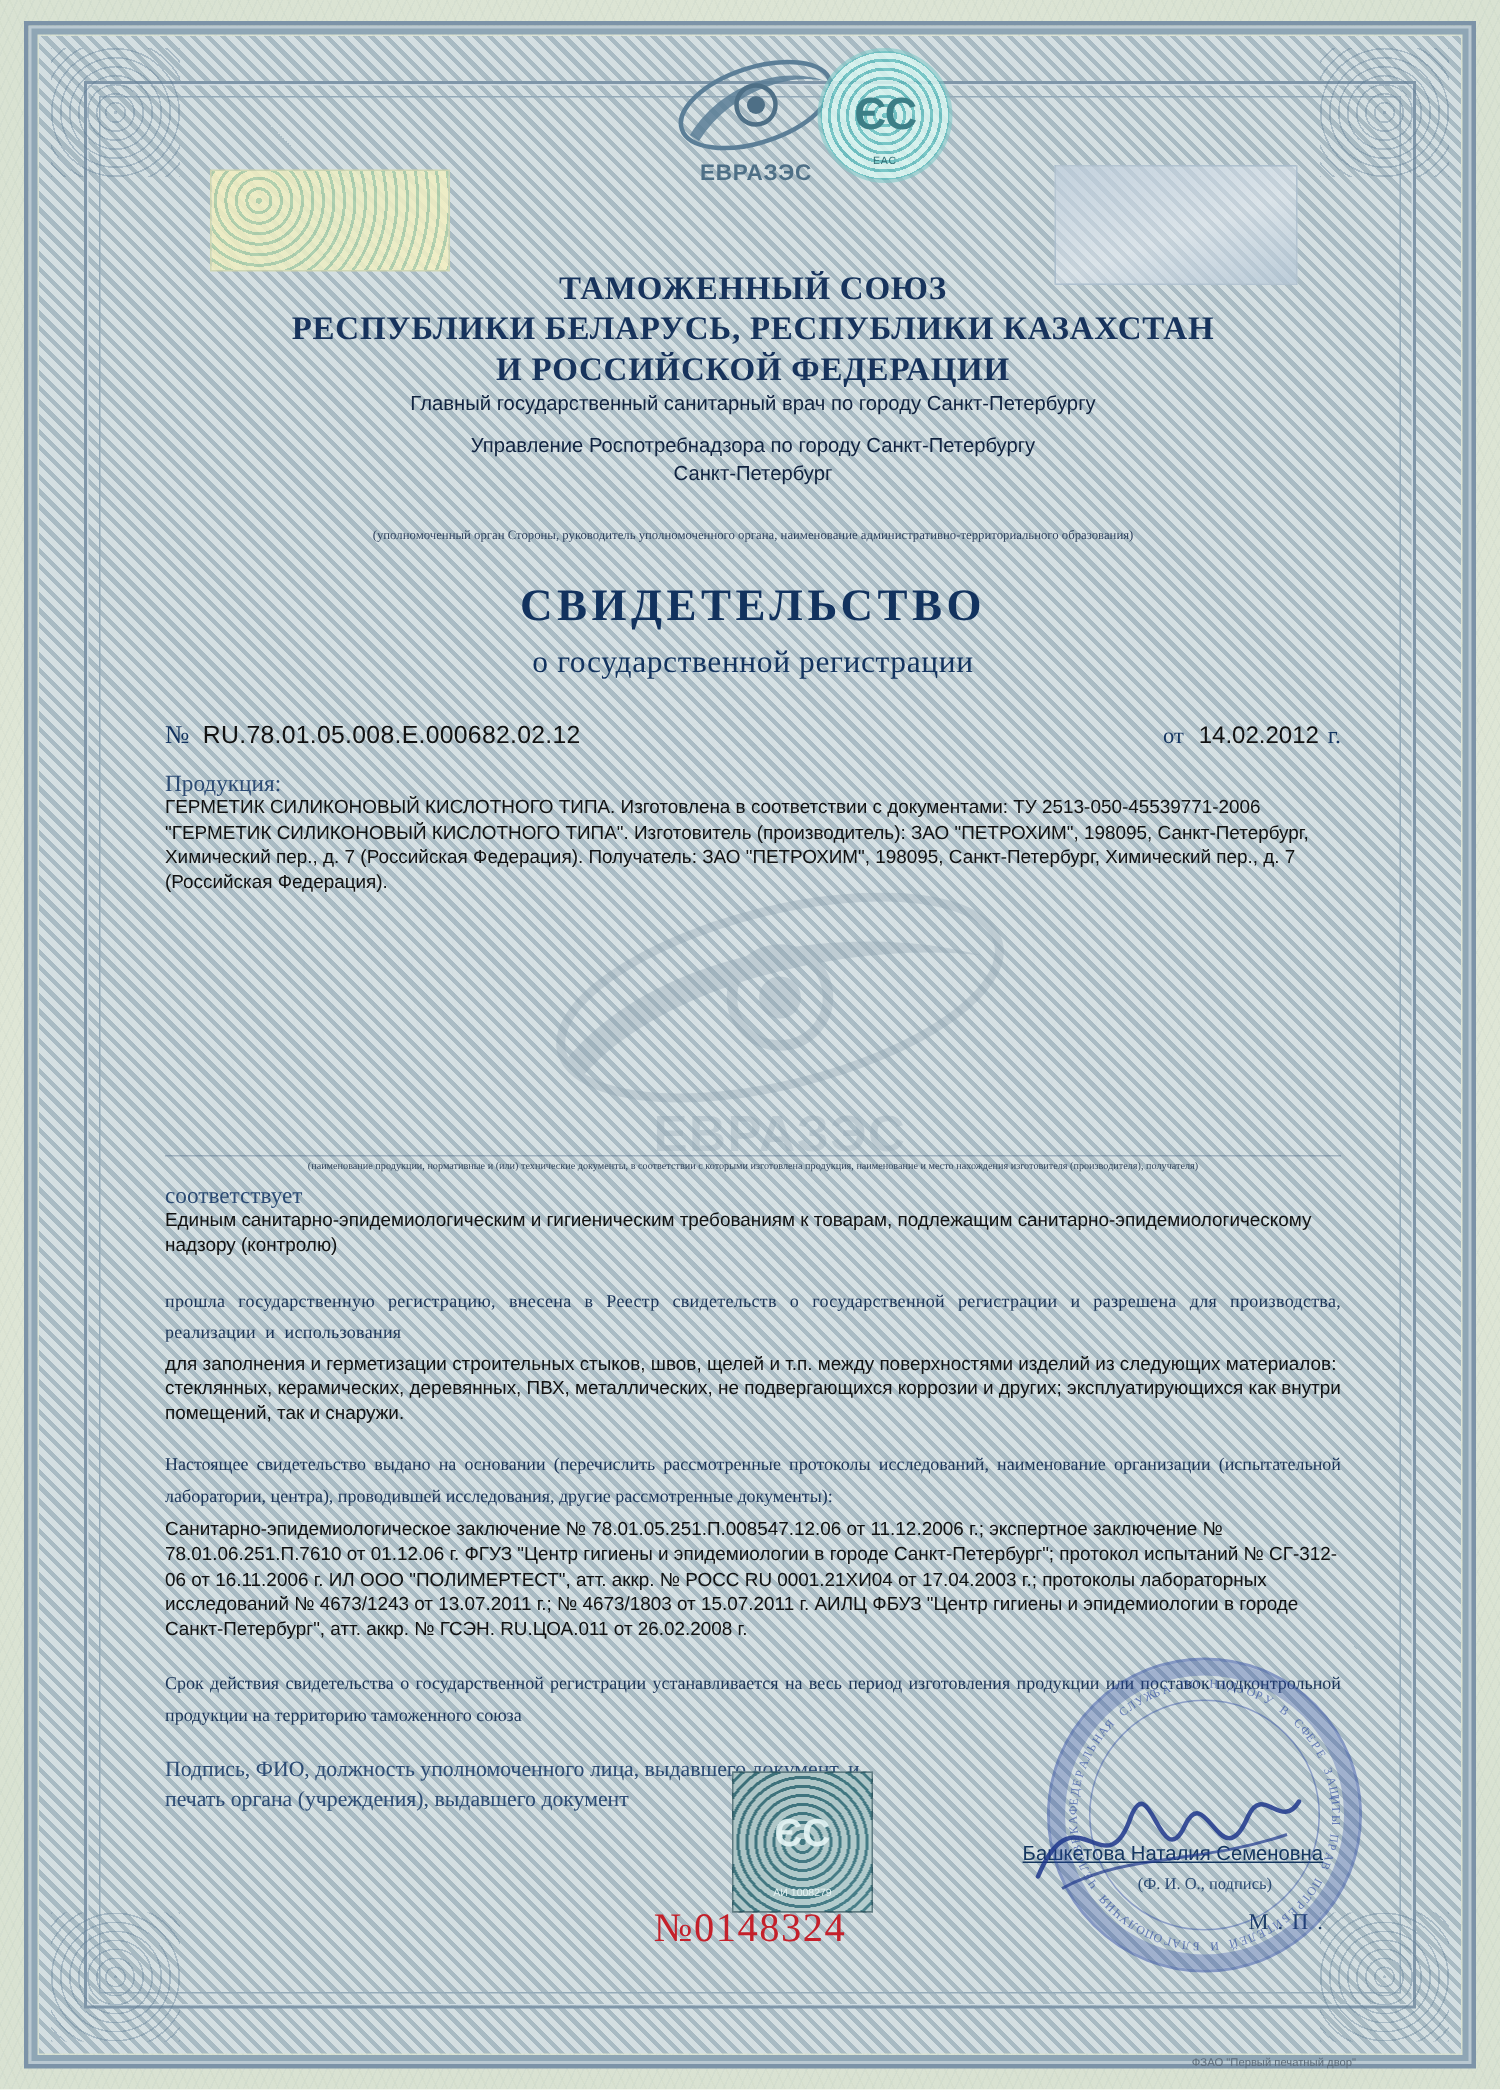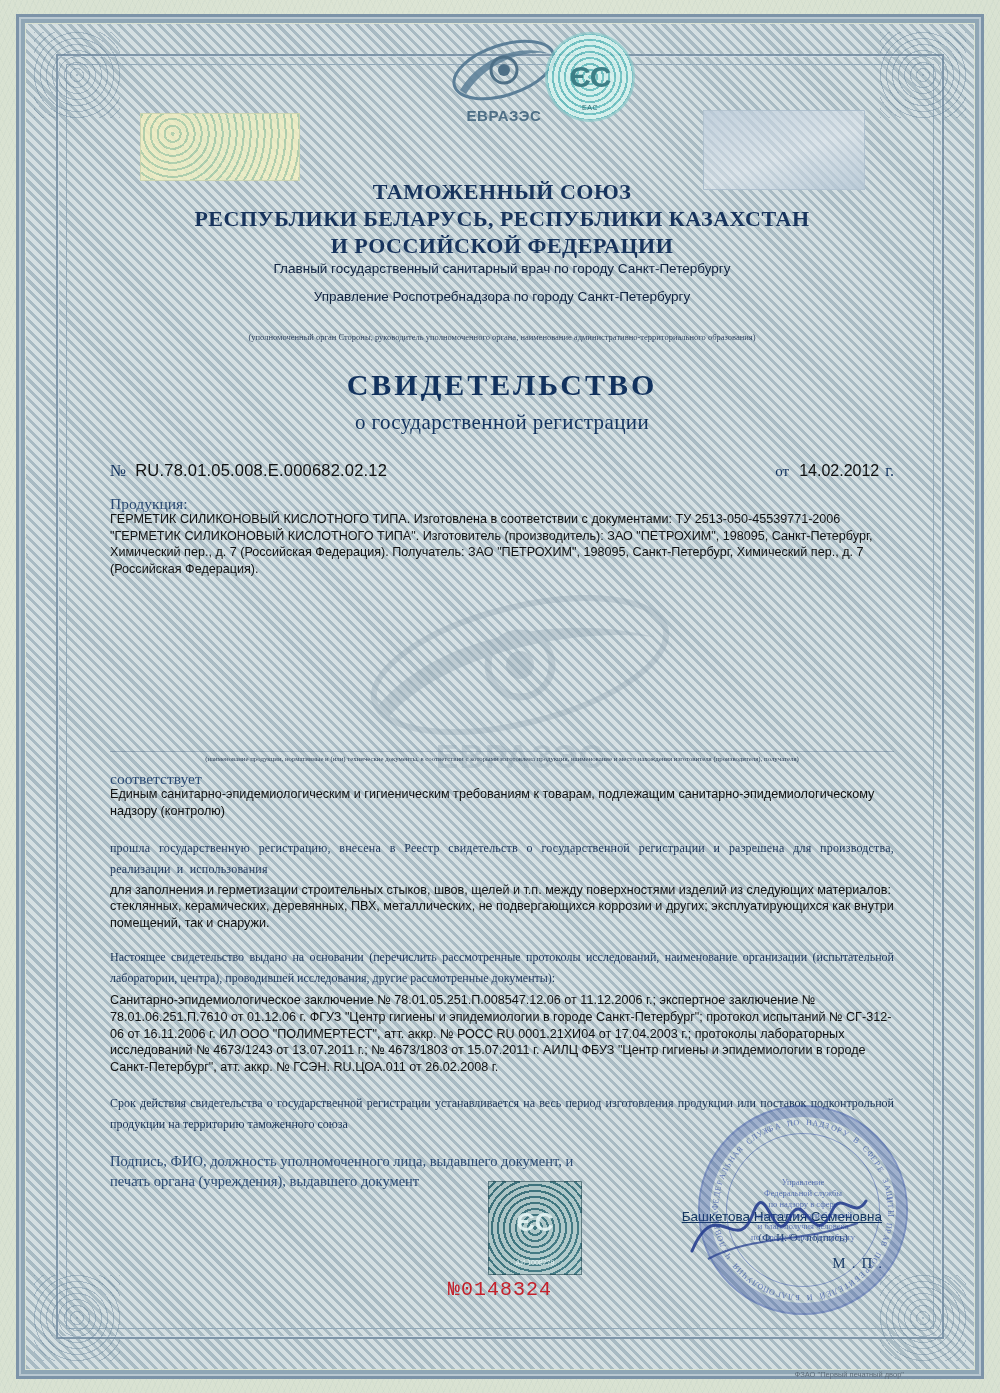--- a/index.html
+++ b/index.html
@@ -311,22 +311,22 @@
     font-family: "Liberation Serif", serif;
     font-size: 15px;
     color: #1d3d68;
     letter-spacing: 6px;
   }
   .blank-number {
     position: absolute;
     left: 50%;
     transform: translateX(-50%);
     bottom: 92px;
-    font-family: Liberation Mono, monospace;
-    font-size: 20px;
+    font-family: Liberation Serif, serif;
+    font-size: 27px;
     color: #c4202a;
     letter-spacing: 1px;
     white-space: nowrap;
   }
   .footer-print {
     position: absolute;
     right: 96px;
     bottom: 14px;
     font-size: 7.5px;
     color: #5c6b78;
@@ -461,20 +461,21 @@
   </div>
 
   <div class="content">
 
     <div class="ttl ttl-1">ТАМОЖЕННЫЙ СОЮЗ</div>
     <div class="ttl ttl-1">РЕСПУБЛИКИ БЕЛАРУСЬ, РЕСПУБЛИКИ КАЗАХСТАН</div>
     <div class="ttl ttl-1">И РОССИЙСКОЙ ФЕДЕРАЦИИ</div>
 
     <div class="sub-org" style="margin-top:0">Главный государственный санитарный врач по городу Санкт-Петербургу</div>
     <div class="sub-org">Управление Роспотребнадзора по городу Санкт-Петербургу</div>
+    <div class="sub-org" style="margin-top:0">Санкт-Петербург</div>
 
     <div class="tiny-note">(уполномоченный орган Стороны, руководитель уполномоченного органа, наименование административно-территориального образования)</div>
 
     <div class="doc-title">СВИДЕТЕЛЬСТВО</div>
     <div class="doc-subtitle">о государственной регистрации</div>
 
     <div class="numline">
       <span class="no-sign">№</span>
       <span class="num">RU.78.01.05.008.Е.000682.02.12</span>
       <span class="spacer"></span>
@@ -599,28 +600,20 @@
         <span style="transform: rotate(232.326deg) translate(0px, -92px);"> </span>
         <span style="transform: rotate(236.512deg) translate(0px, -92px);">Ч</span>
         <span style="transform: rotate(240.698deg) translate(0px, -92px);">Е</span>
         <span style="transform: rotate(244.884deg) translate(0px, -92px);">Л</span>
         <span style="transform: rotate(249.07deg) translate(0px, -92px);">О</span>
         <span style="transform: rotate(253.256deg) translate(0px, -92px);">В</span>
         <span style="transform: rotate(257.442deg) translate(0px, -92px);">Е</span>
         <span style="transform: rotate(261.628deg) translate(0px, -92px);">К</span>
         <span style="transform: rotate(265.814deg) translate(0px, -92px);">А</span>
       </div>
-    <div class="stamp-center">
-      <div>Управление</div>
-      <div>Федеральной службы</div>
-      <div>по надзору в сфере</div>
-      <div>защиты прав потребителей</div>
-      <div>и благополучия человека</div>
-      <div>по городу Санкт-Петербургу</div>
-    </div>
   </div>
 
   <svg class="signature-scribble" viewBox="0 0 190 90" xmlns="http://www.w3.org/2000/svg">
     <path d="M10 70 C 35 10, 55 80, 72 30 C 85 -2, 92 70, 108 36 C 122 6, 132 72, 150 30 C 160 8, 172 40, 184 20" fill="none" stroke="rgba(30,55,140,.85)" stroke-width="3" stroke-linecap="round"></path>
     <path d="M26 78 C 70 54, 118 62, 176 42" fill="none" stroke="rgba(30,55,140,.7)" stroke-width="2"></path>
   </svg>
 
   <div class="blank-number">№0148324</div>
   <div class="footer-print">ФЗАО "Первый печатный двор"</div>
 </div>

